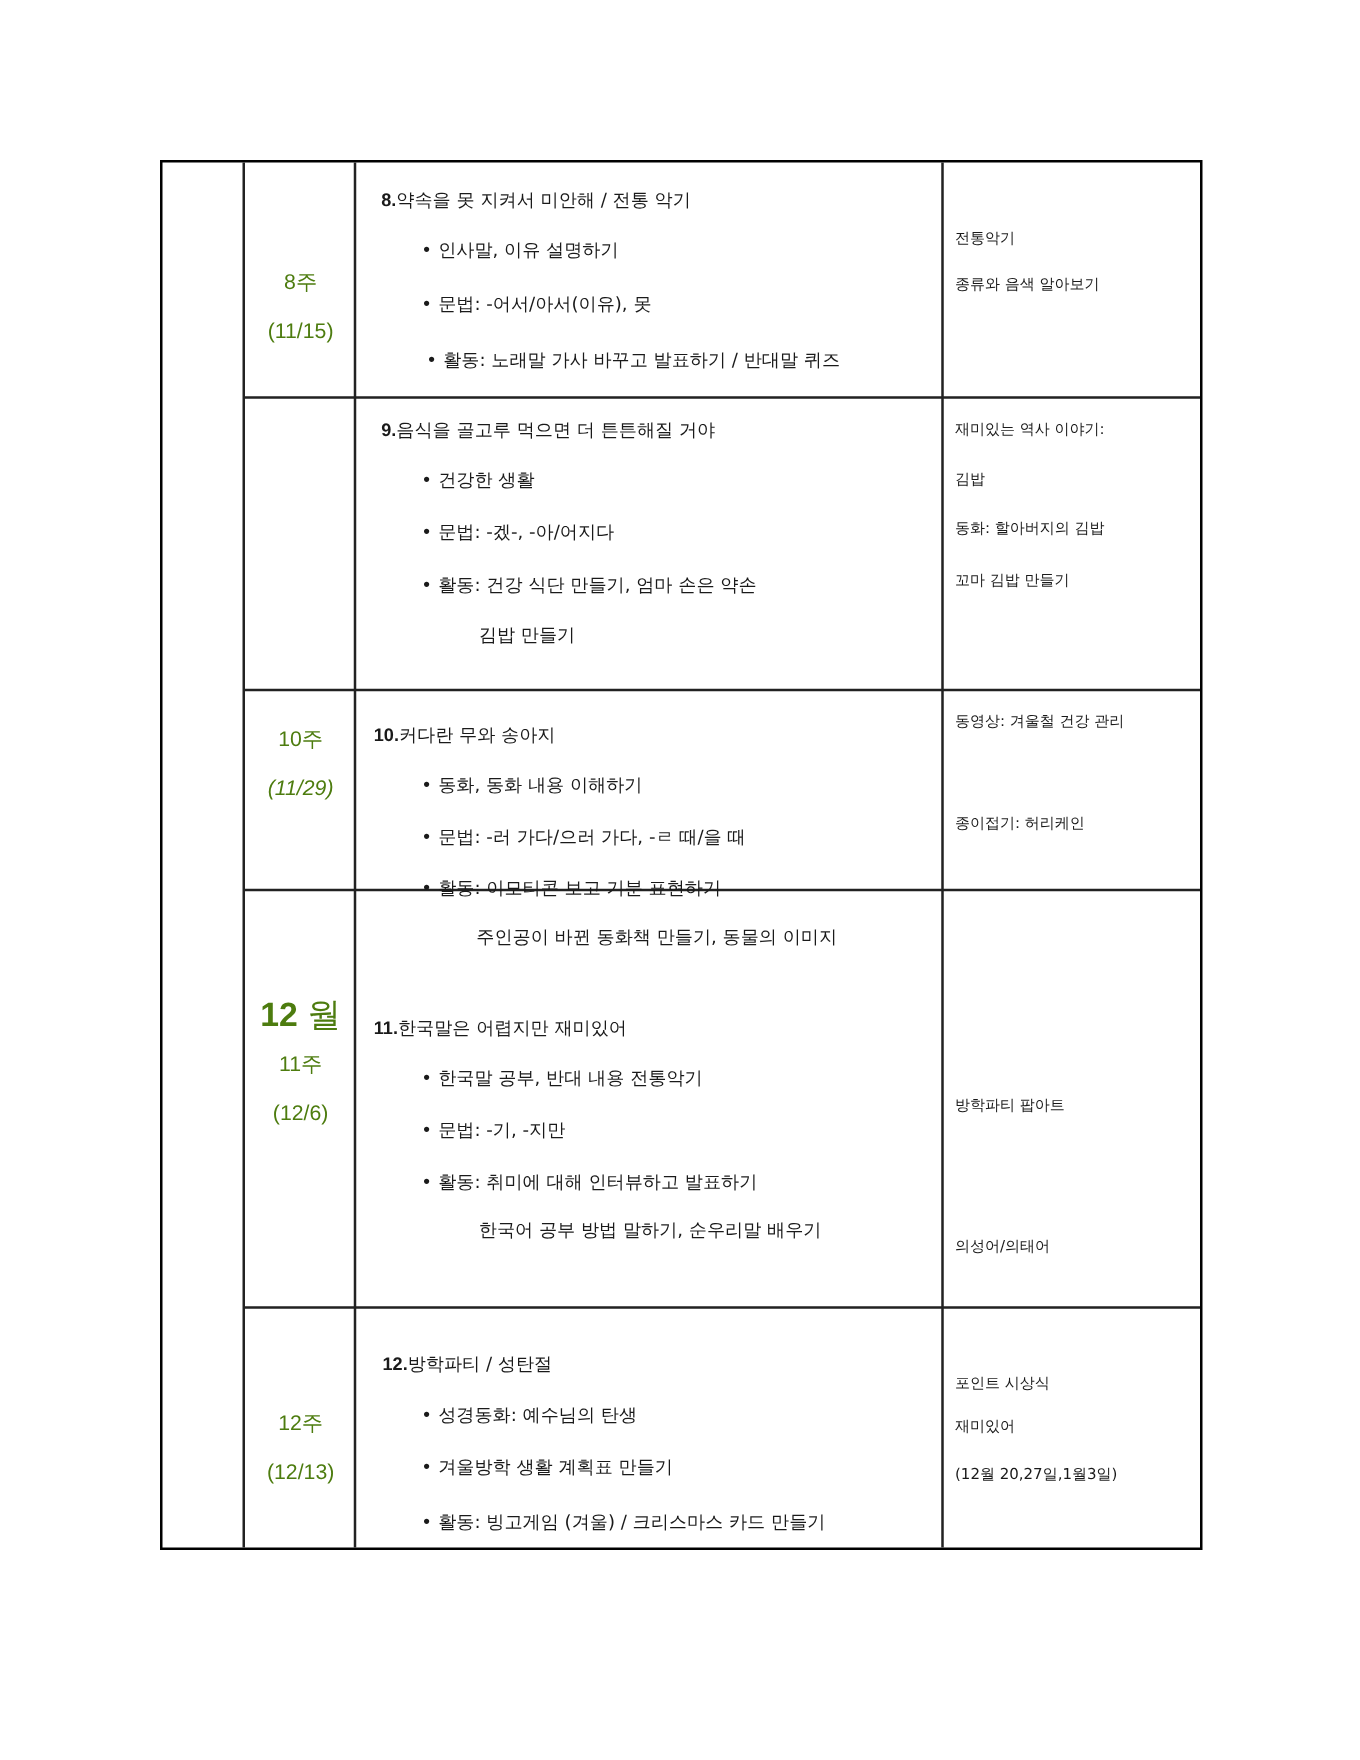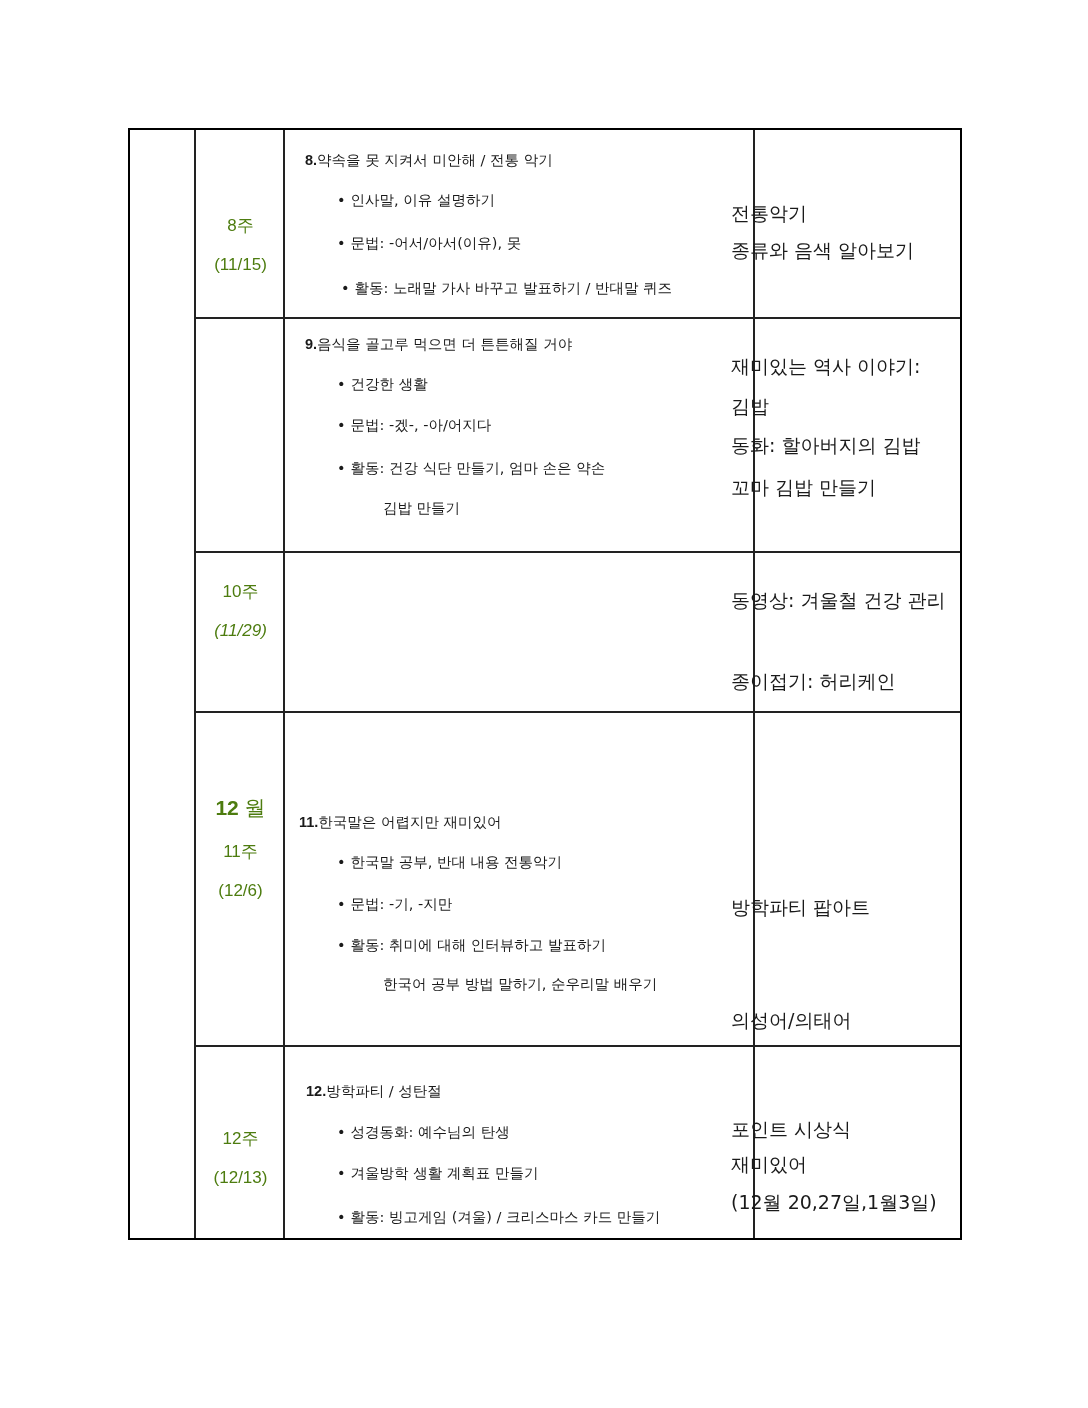--- a/index.html
+++ b/index.html
@@ -57,38 +57,37 @@
     font-family: "Liberation Sans", sans-serif;
     font-size: 17px;
     color: #4d7c0f;
   }
   .cell-lesson {
     left: 89px;
     width: 470px;
     font-size: 14.5px;
   }
   .cell-extra {
-    left: 526px;
+    left: 559px;
     right: 0;
-    font-size: 19px;
+    font-size: 12px;
     padding-left: 9px;
-    margin-top: 19px;
   }
   .abs { position: absolute; white-space: nowrap; }
   .lesson-title .num {
     font-family: "Liberation Sans", sans-serif;
     font-weight: bold;
   }
   .bullet::before {
     content: "•";
     margin-right: 5px;
   }
   .month {
     font-family: "Liberation Sans", sans-serif;
-    font-size: 21px;
+    font-size: 27px;
   }
   .month b { font-weight: bold; }
 </style>
 </head>
 <body>
 
 <div class="page">
   <div class="table">
 
     <div class="col-line" style="left:64px"></div>
@@ -130,20 +129,29 @@
         <div class="abs" style="left:9px;top:95px;">동화: 할아버지의 김밥</div>
         <div class="abs" style="left:9px;top:137px;">꼬마 김밥 만들기</div>
       </div>
     </div>
 
     <div class="row" style="top:423px; height:160px;">
       <div class="cell cell-week">
         <div class="abs" style="left:0;right:0;top:27px;">10주</div>
         <div class="abs" style="left:0;right:0;top:68px;font-style:italic;">(11/29)</div>
       </div>
+      <div class="cell cell-lesson">
+        <div class="abs lesson-title" style="left:14px;top:26px;">
+          <span class="num">10.</span><span>커다란 무와 송아지</span>
+        </div>
+        <div class="abs bullet" style="left:52px;top:66px;">동화, 동화 내용 이해하기</div>
+        <div class="abs bullet" style="left:52px;top:107px;">문법: -러 가다/으러 가다, -ㄹ 때/을 때</div>
+        <div class="abs bullet" style="left:52px;top:148px;">활동: 이모티콘 보고 기분 표현하기</div>
+        <div class="abs" style="left:96px;top:187px;">주인공이 바뀐 동화책 만들기, 동물의 이미지</div>
+      </div>
       <div class="cell cell-extra">
         <div class="abs" style="left:9px;top:16px;">동영상: 겨울철 건강 관리</div>
         <div class="abs" style="left:9px;top:97px;">종이접기: 허리케인</div>
       </div>
     </div>
 
     <div class="row" style="top:646px; height:271px;">
       <div class="cell cell-week">
         <div class="abs month" style="left:0;right:0;top:18px;">
           <b>12</b> <span>월</span>

